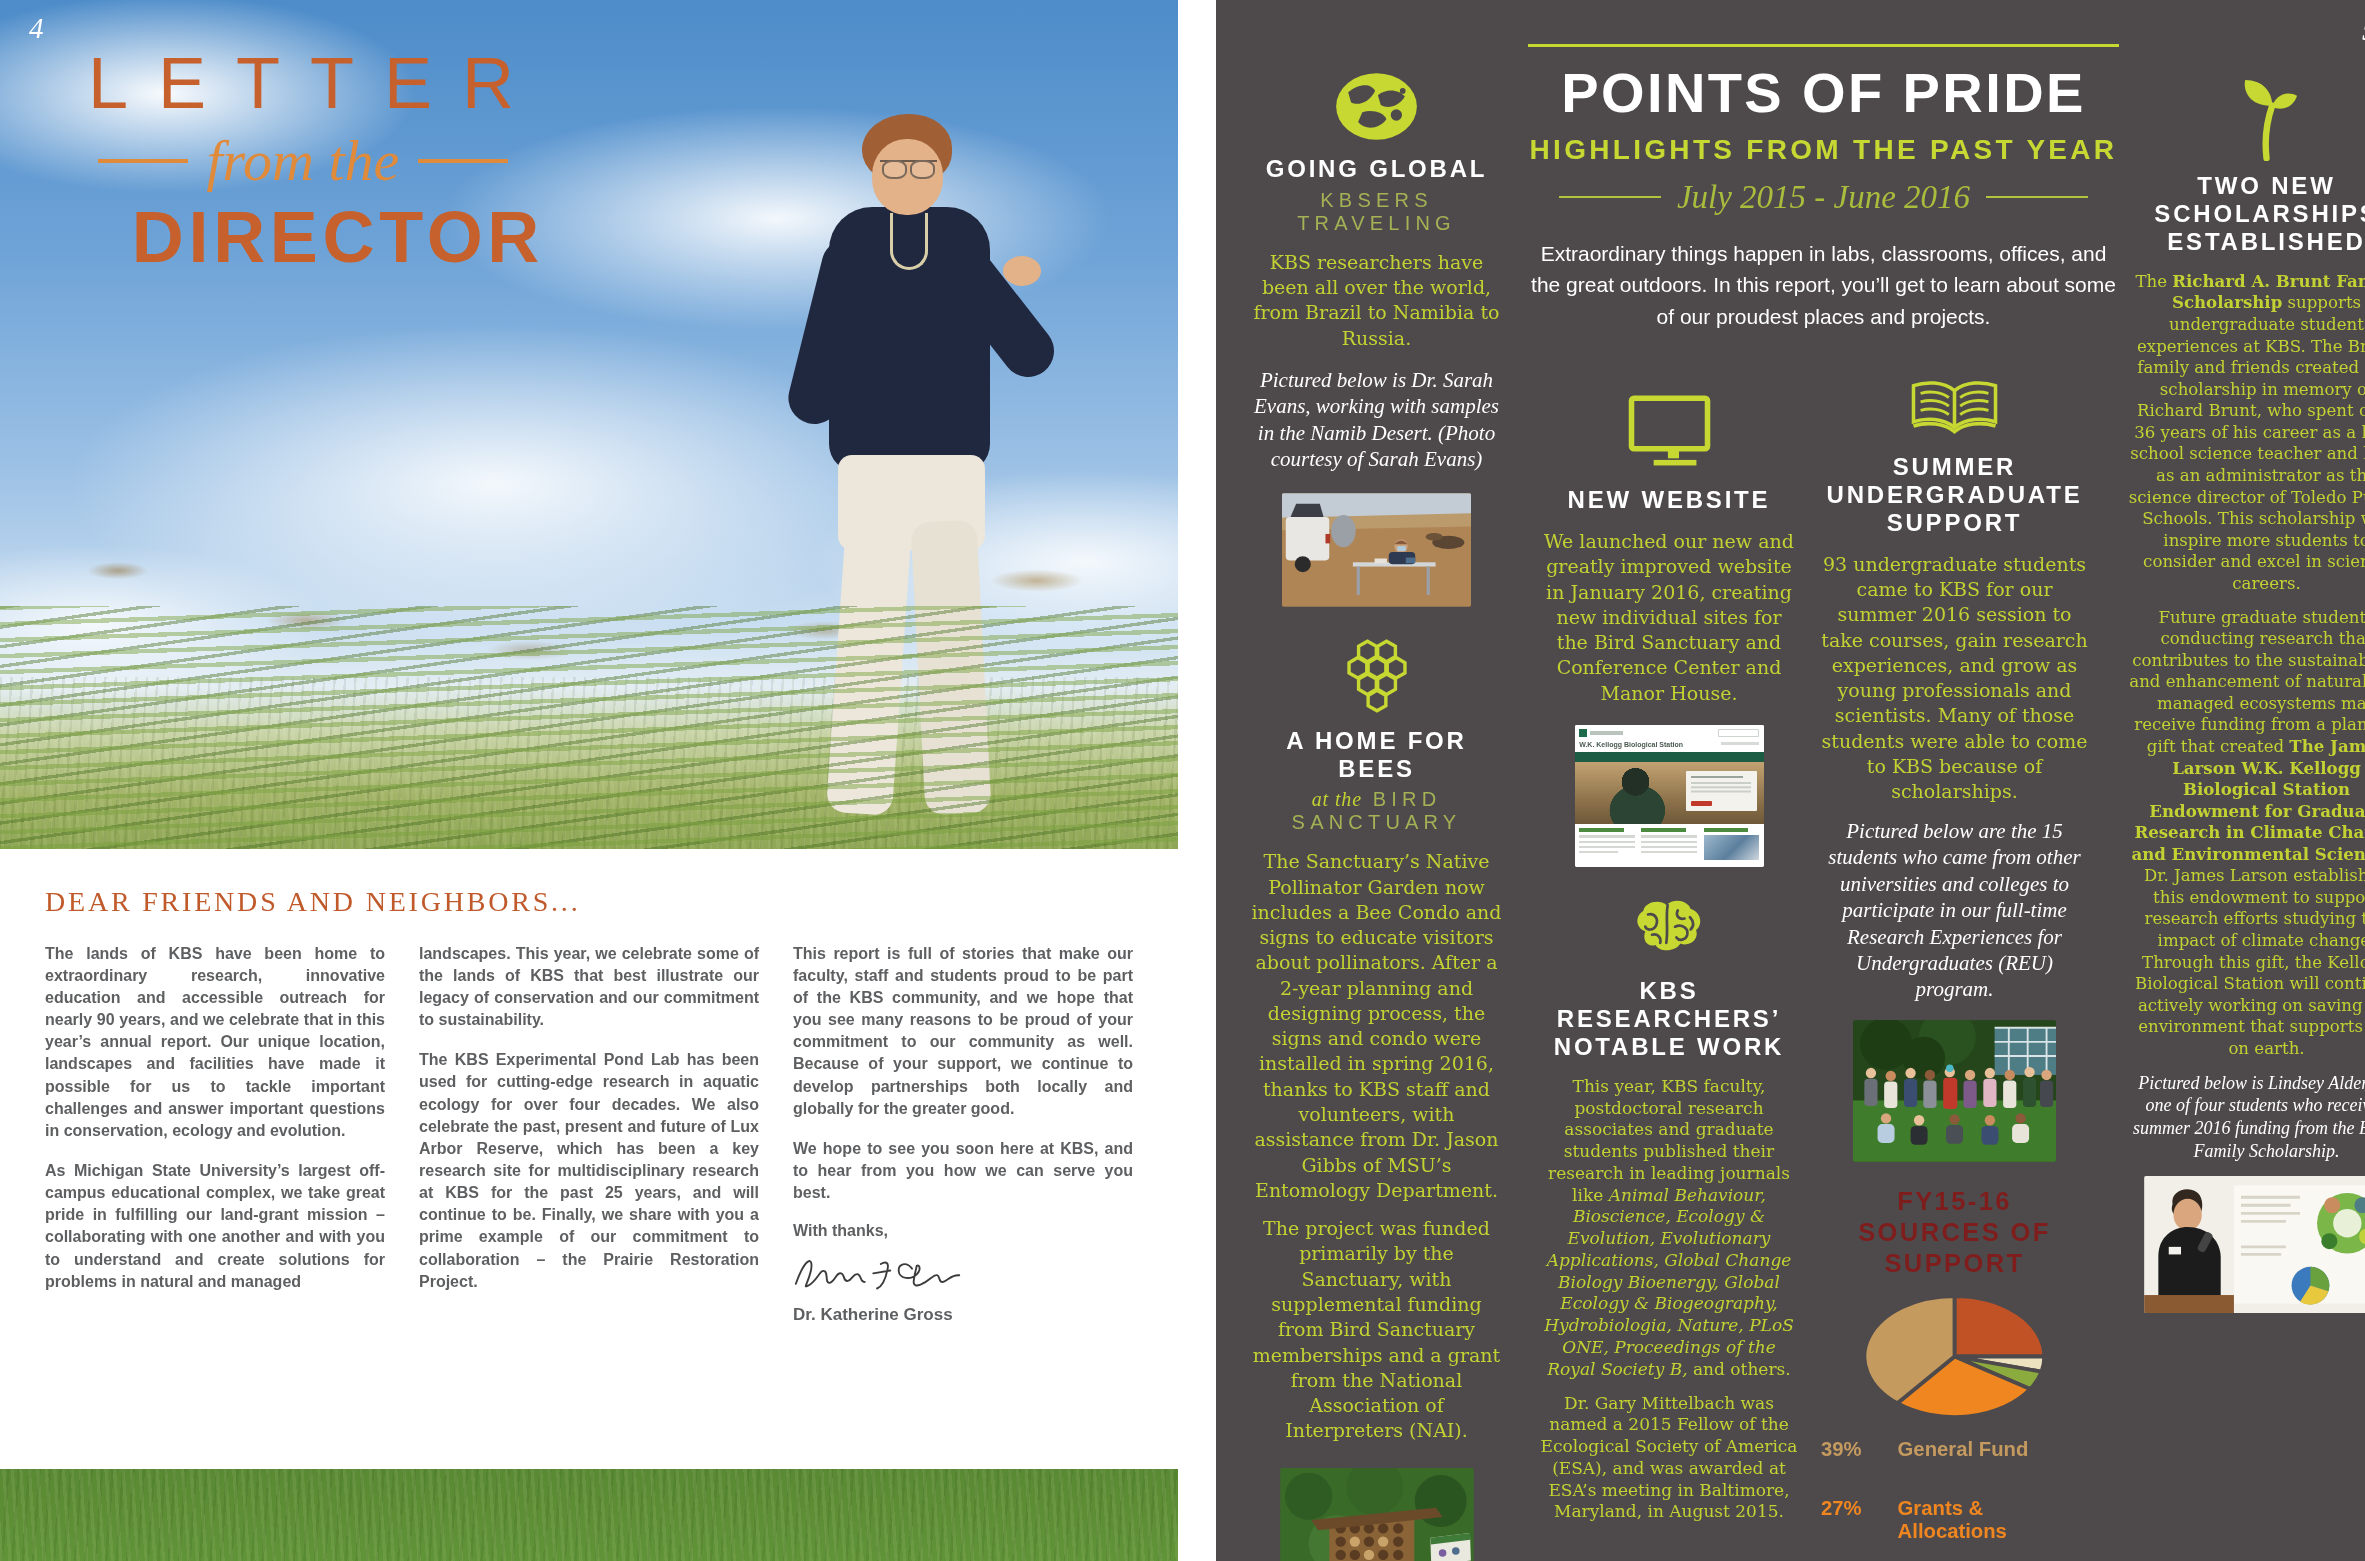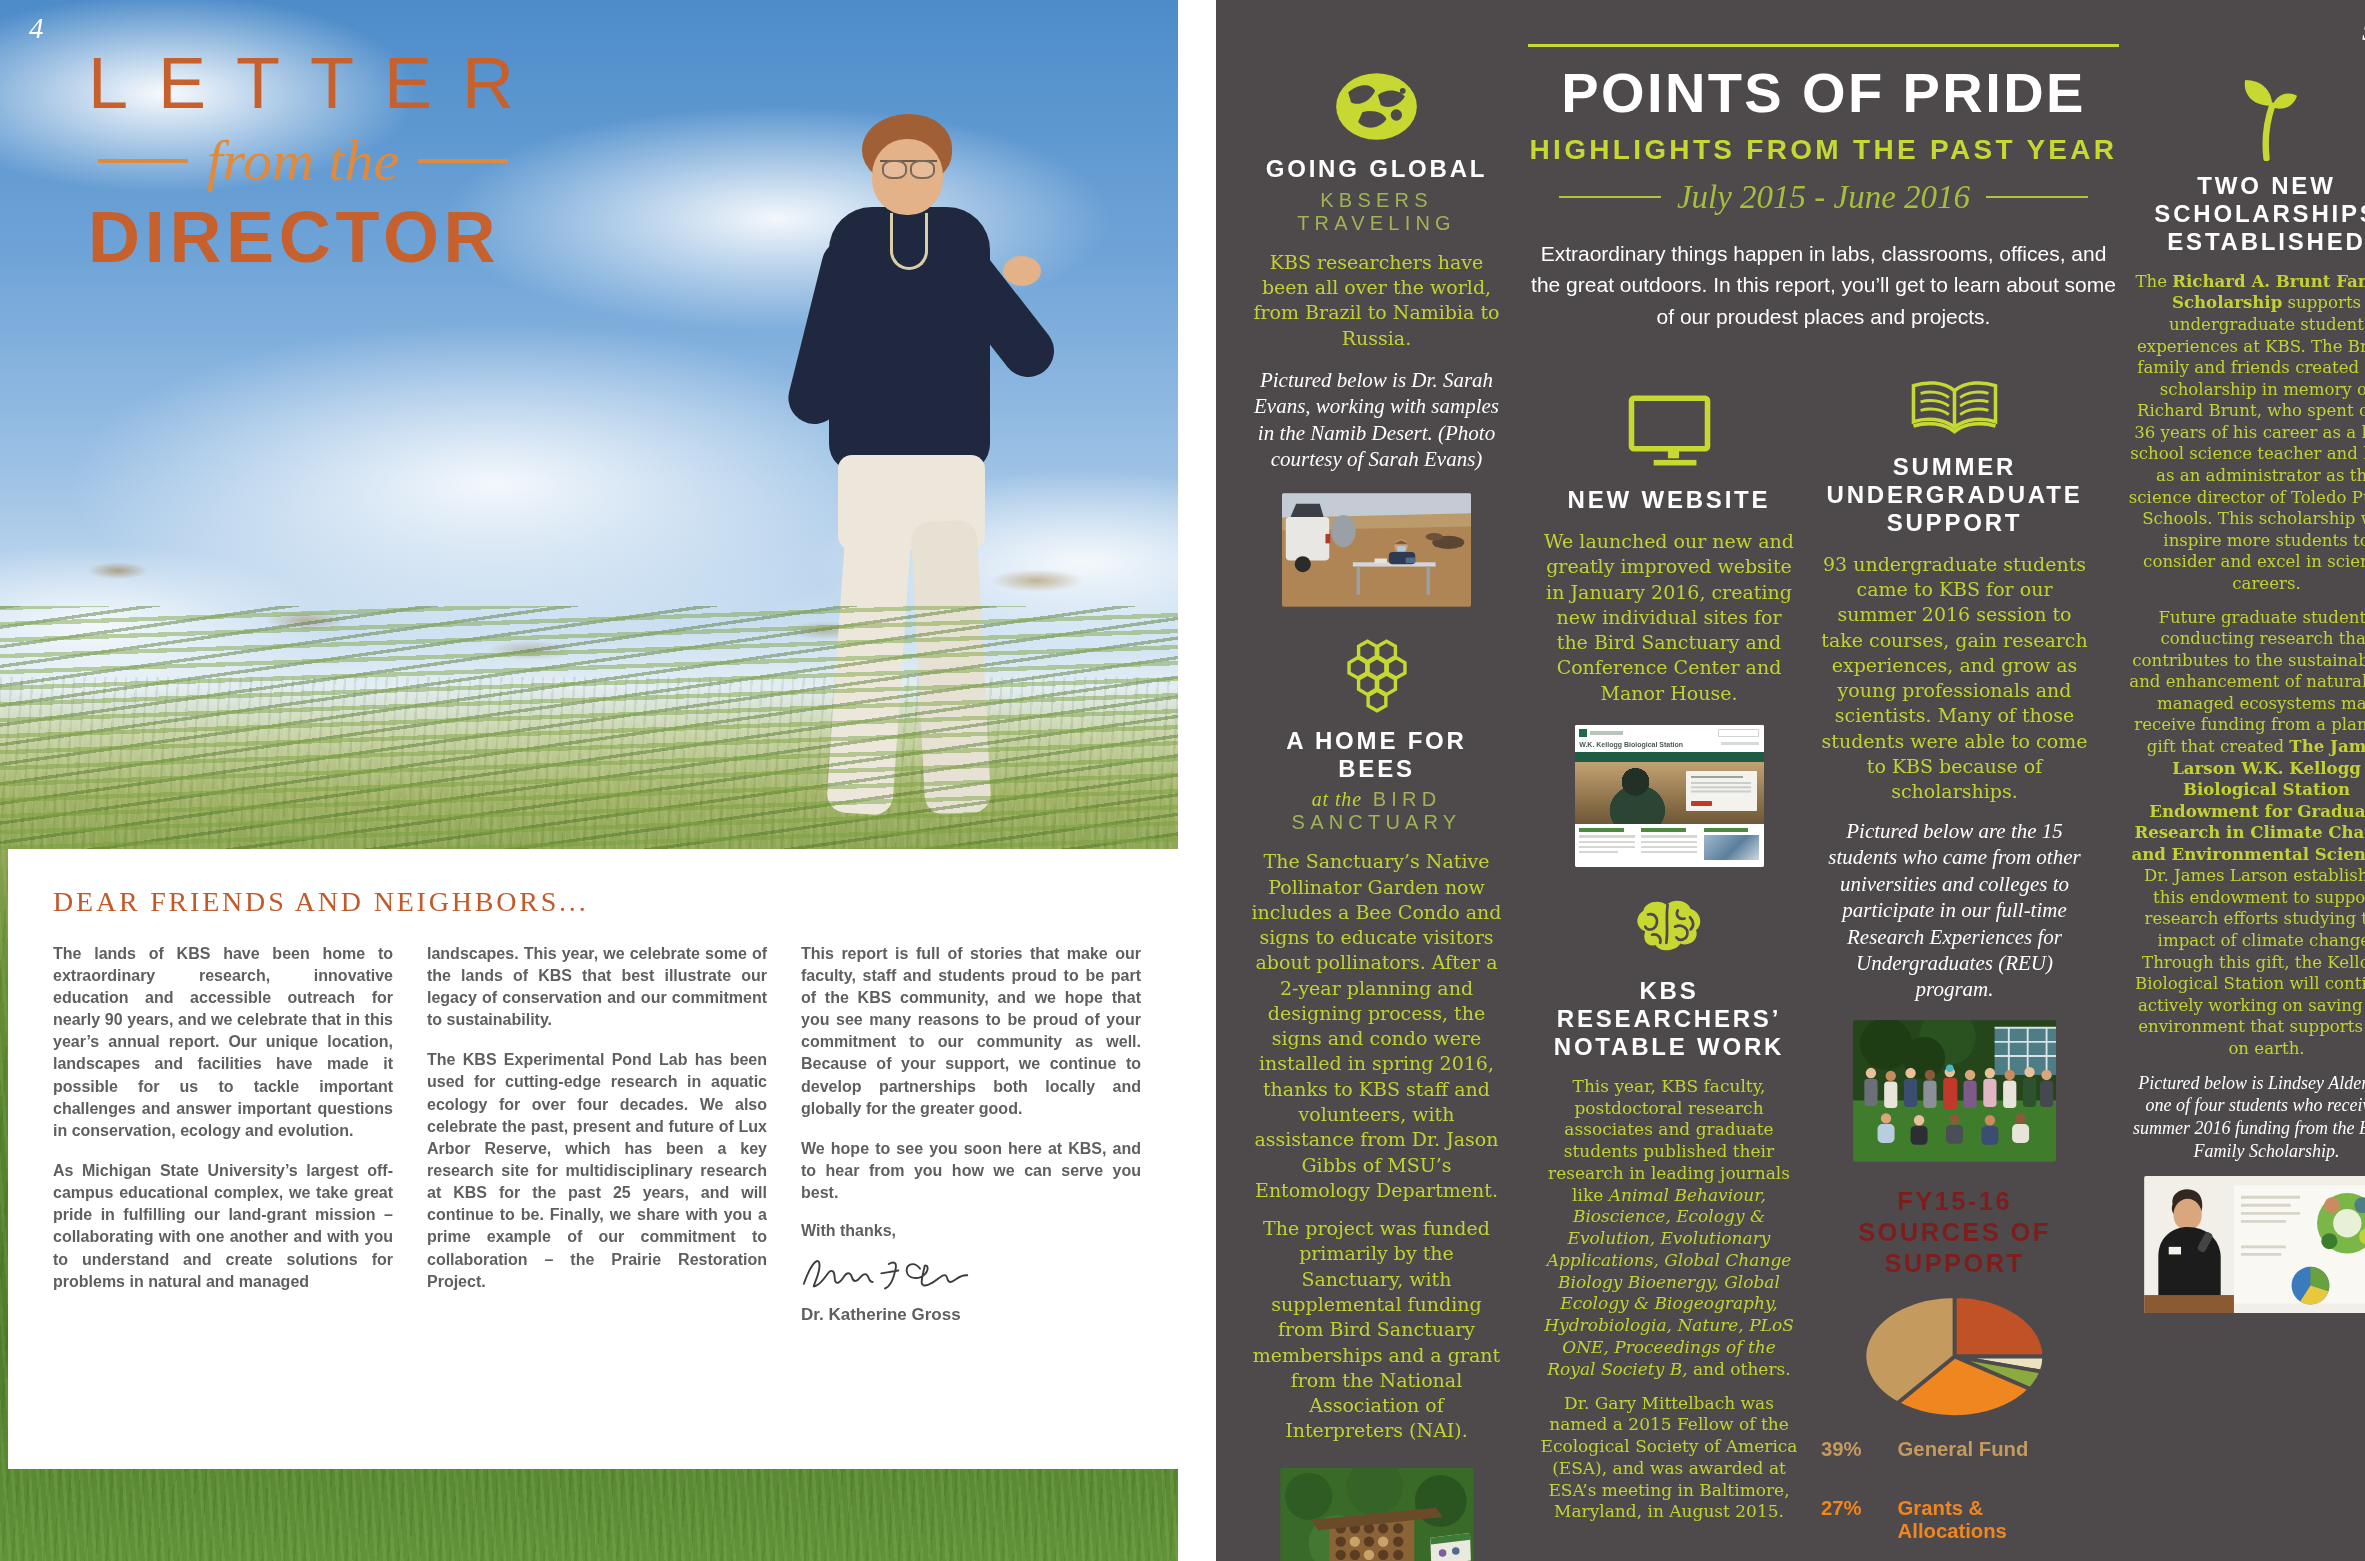--- a/index.html
+++ b/index.html
@@ -50,27 +50,27 @@
       repeating-linear-gradient(178deg, rgba(120,160,60,.55) 0 4.3px, rgba(0,0,0,0) 4.3px 16px),
       repeating-linear-gradient(172deg, rgba(70,110,30,.5) 0 3.3px, rgba(0,0,0,0) 3.3px 19.4px);
   }
 
   
   .hero-title { position:absolute; left:88px; top:47px; }
   .t1 { font-size:72px; letter-spacing:30px; color:#c6612e; font-weight:400; line-height:1; }
   .t2row { display:flex; align-items:center; gap:19px; margin:16px 0 0 9.5px; }
   .dash { width:90px; height:3.8px; background:#e08a3c; }
   .t2 { font-family:"Liberation Serif",serif; font-style:italic; font-size:58px; color:#e08a3c; line-height:.9; }
-  .t3 { font-size:72px; font-weight:700; letter-spacing:4.7px; color:#c6612e; margin-top:14px; line-height:1; }
+  .t3 { font-size:72px; font-weight:700; letter-spacing:4.7px; color:#c6612e; margin-top:14px; line-height:1;text-align:right; }
   .pg-num { position:absolute; font-family:"Liberation Serif",serif; font-style:italic; font-size:29px; color:#ffffff; }
   #pg4 { left:29px; top:12.3px; }
   #pg5 { left:2362px; top:14px; }
 
   
-  .letter-card { position:absolute; left:8px; top:849px; width:1178px; height:620px; background:#ffffff; padding:37px 45px 0; }
+  .letter-card { position:absolute; left:0; top:849px; width:1178px; height:620px; background:#ffffff; padding:37px 45px 0; }
   .salutation { font-family:"Liberation Serif",serif; font-size:28px; letter-spacing:2.8px; color:#c05a2b; }
   .letter-cols { display:flex; gap:34px; margin-top:24.6px; }
   .lcol { flex:1; }
   .lp { font-size:16px; line-height:1.385; font-weight:700; color:#5e5f61; text-align:justify; margin:0 0 18px; }
   .closing { font-size:16px; font-weight:700; color:#5e5f61; margin:0 0 2.8px; text-align:left; }
   .signatory { font-size:17px; font-weight:700; color:#5e5f61; margin-top:2.8px; }
 
   
   .panel { position:absolute; left:1216px; top:0; width:1197px; height:1561px; background:#4e4a4c; }
   .col { position:absolute; display:flex; flex-direction:column; align-items:center; text-align:center; }

